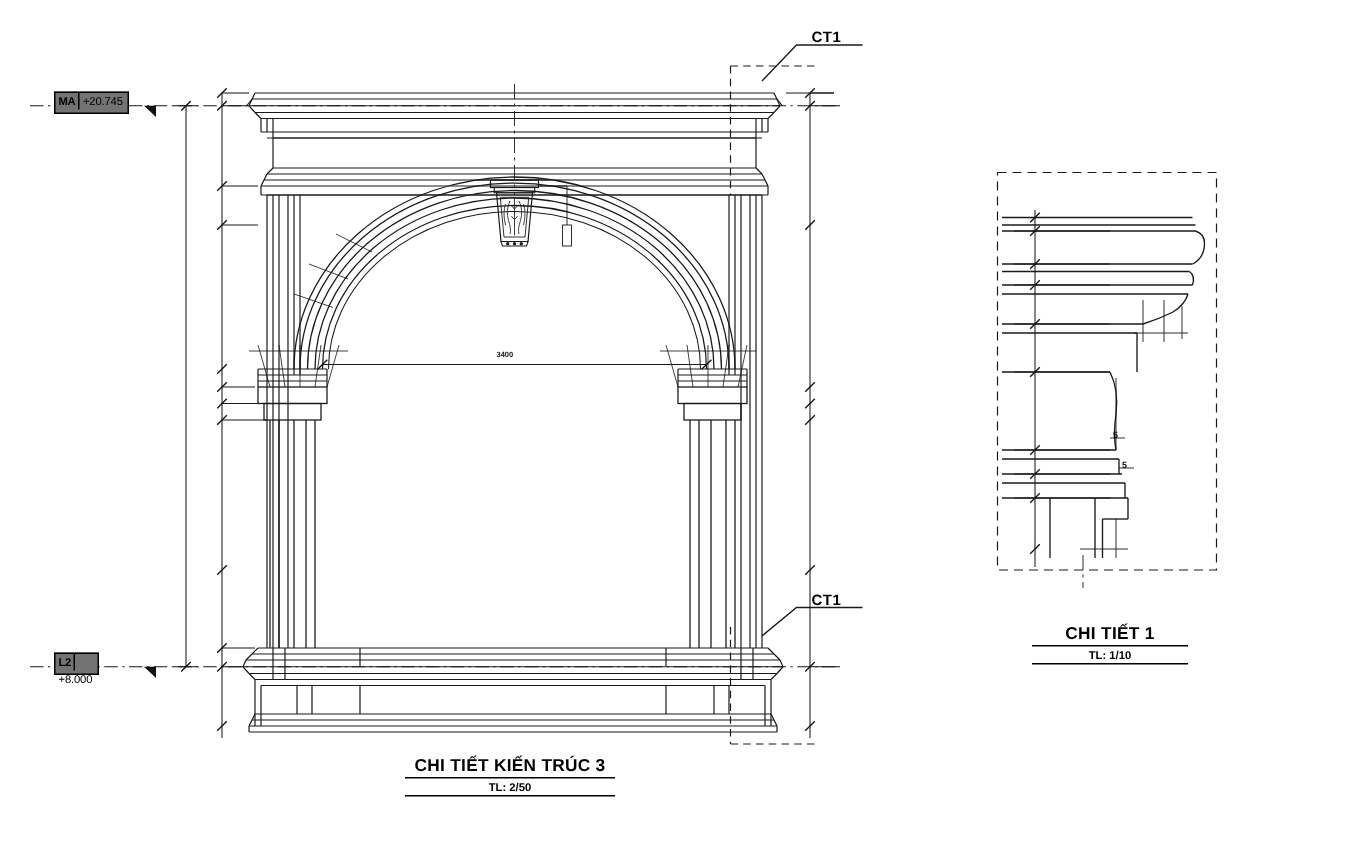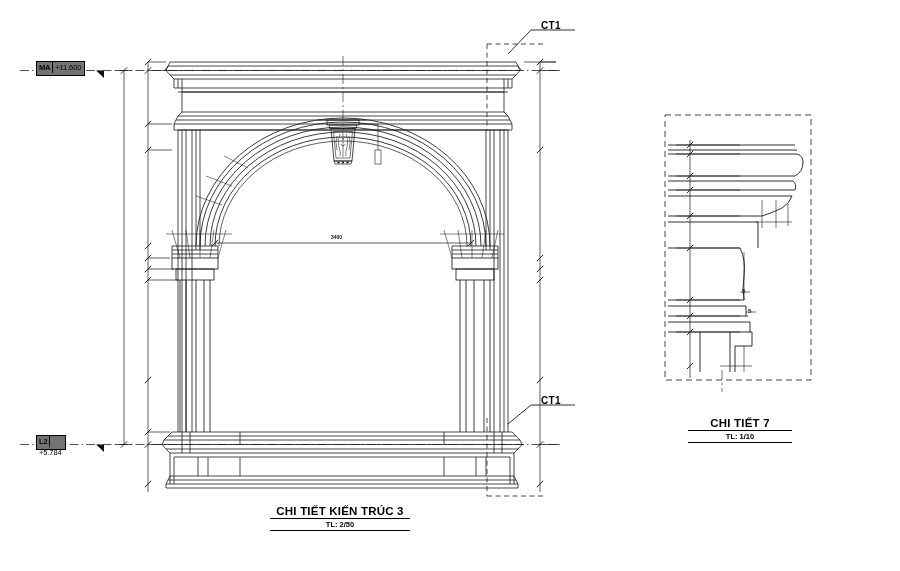--- a/index.html
+++ b/index.html
@@ -471,39 +471,39 @@
       </g>
 
       <g stroke="#1a1a1a" stroke-width="0.6" stroke-dasharray="10,3,2,3">
         <line x1="722" y1="370" x2="722" y2="392"></line>
       </g>
     </g>
   </svg>
 
   <div class="lvl" style="left:36px; top:61px;">
     <span class="lv-tag">MA</span>
-    <span class="lv-val">+11.600</span>
+    <span class="lv-val">+20.745</span>
   </div>
 
   <div class="lvl" style="left:36px; top:435px;flex-direction:column;">
     <span class="lv-tag">L2</span>
-    <span class="lv-val">+5.784</span>
+    <span class="lv-val">+8.000</span>
   </div>
 
   <div class="callout" style="left:541px; top:20px;">CT1</div>
   <div class="callout" style="left:541px; top:395px;">CT1</div>
 
   <div class="microtext" style="left:331px; top:234px; font-size:5px; font-weight:bold;">3400</div>
 
   <div class="microtext" style="left:742px; top:288px; font-size:6px; font-weight:bold;">5</div>
   <div class="microtext" style="left:748px; top:308px; font-size:6px; font-weight:bold;">5</div>
 
   <div class="ttl" style="left:270px; top:505px; width:140px;">
     <span class="t-main">CHI TIẾT KIẾN TRÚC 3</span>
     <span class="t-scale">TL: 2/50</span>
   </div>
 
   <div class="ttl" style="left:688px; top:417px; width:104px;">
-    <span class="t-main">CHI TIẾT 7</span>
+    <span class="t-main">CHI TIẾT 1</span>
     <span class="t-scale">TL: 1/10</span>
   </div>
 
 </div>
 
 </body></html>

